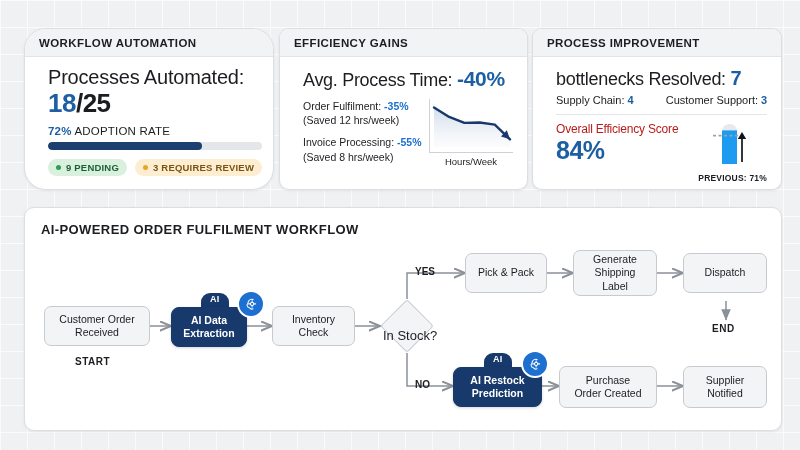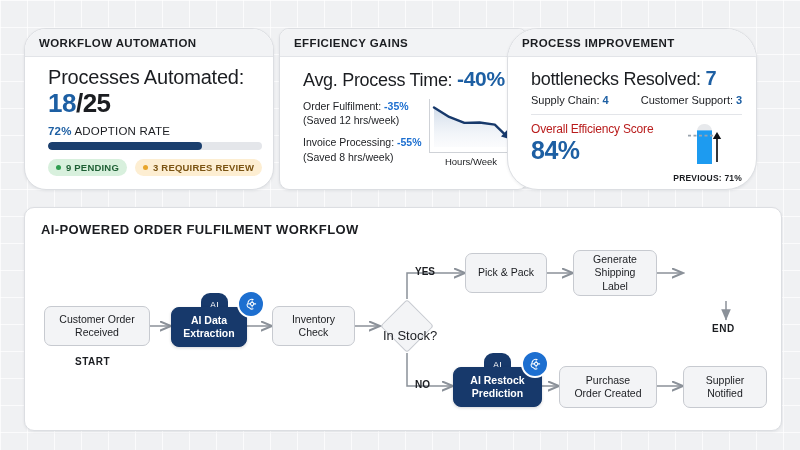--- a/index.html
+++ b/index.html
@@ -154,21 +154,21 @@
   }
   .c2-chart-label {
     text-align: center;
     font-size: 9.5px;
     color: #1b1d21;
     margin-top: 3px;
     white-space: nowrap;
   }
 
   
-  #card-process { left: 507px; top: 28px; width: 248px; height: 160px; border-radius: 31px; }
+  #card-process { left: 532px; top: 28px; width: 248px; height: 160px; }
   .c3-title {
     font-size: 18px;
     color: #1b1d21;
     white-space: nowrap;
     letter-spacing: -0.3px;
   }
   .c3-title .val { color: #1d5fa3; font-weight: bold; font-size: 20px; }
   .c3-stats {
     margin-top: 4px;
     display: flex;
@@ -248,23 +248,23 @@
     color: #ffffff;
     font-weight: bold;
     border-radius: 8px;
     box-shadow: 0 1px 3px rgba(16,24,40,0.18);
   }
   .ai-badge {
     position: absolute;
     background: #17396b;
     color: #fff;
     font-size: 9px;
-    font-weight: normal;
+    font-weight: bold;
     border-radius: 9px 9px 0 0;
-    padding: 8px 9px 3px 9px;
+    padding: 2px 9px 3px 9px;
     line-height: 1;
     letter-spacing: 0.3px;
   }
   .brain-icon {
     position: absolute;
     width: 24px; height: 24px;
     border-radius: 50%;
     background: #1d6fd0;
     border: 2px solid #ffffff;
     display: flex;
@@ -500,20 +500,23 @@
 
     <div class="edge-label" style="left:390px; top:58px;">YES</div>
     <div class="edge-label" style="left:390px; top:171px;">NO</div>
 
     <div class="node" style="left:440px; top:45px; width:82px; height:40px;">
       <span>Pick &amp; Pack</span>
     </div>
     <div class="node" style="left:548px; top:42px; width:84px; height:46px;">
       <span>Generate<br>Shipping<br>Label</span>
     </div>
+    <div class="node" style="left:658px; top:45px; width:84px; height:40px;">
+      <span>Dispatch</span>
+    </div>
     <div class="marker-label" style="left:687px; top:115px;">END</div>
 
     <div class="ai-badge" style="left:459px; top:145px;">AI</div>
     <div class="node ai" style="left:428px; top:159px; width:89px; height:40px;">
       <span>AI Restock<br>Prediction</span>
     </div>
     <div class="brain-icon" style="left:496px; top:142px;">
       <svg width="15" height="15" viewBox="0 0 24 24" fill="none" stroke="#ffffff" stroke-width="1.7" stroke-linecap="round" stroke-linejoin="round">
         <path d="M14.5 4.2c-3.1-1.1-6.6 0.4-7.7 3.3-0.3 0.8-0.4 1.6-0.3 2.4-1.3 1-1.9 2.7-1.4 4.3 0.5 1.7 2 2.8 3.7 2.9 0.7 1.4 2.1 2.3 3.7 2.3 0.7 0 1.3-0.2 1.9-0.5"></path>
         <circle cx="13" cy="11" r="2.6"></circle>

